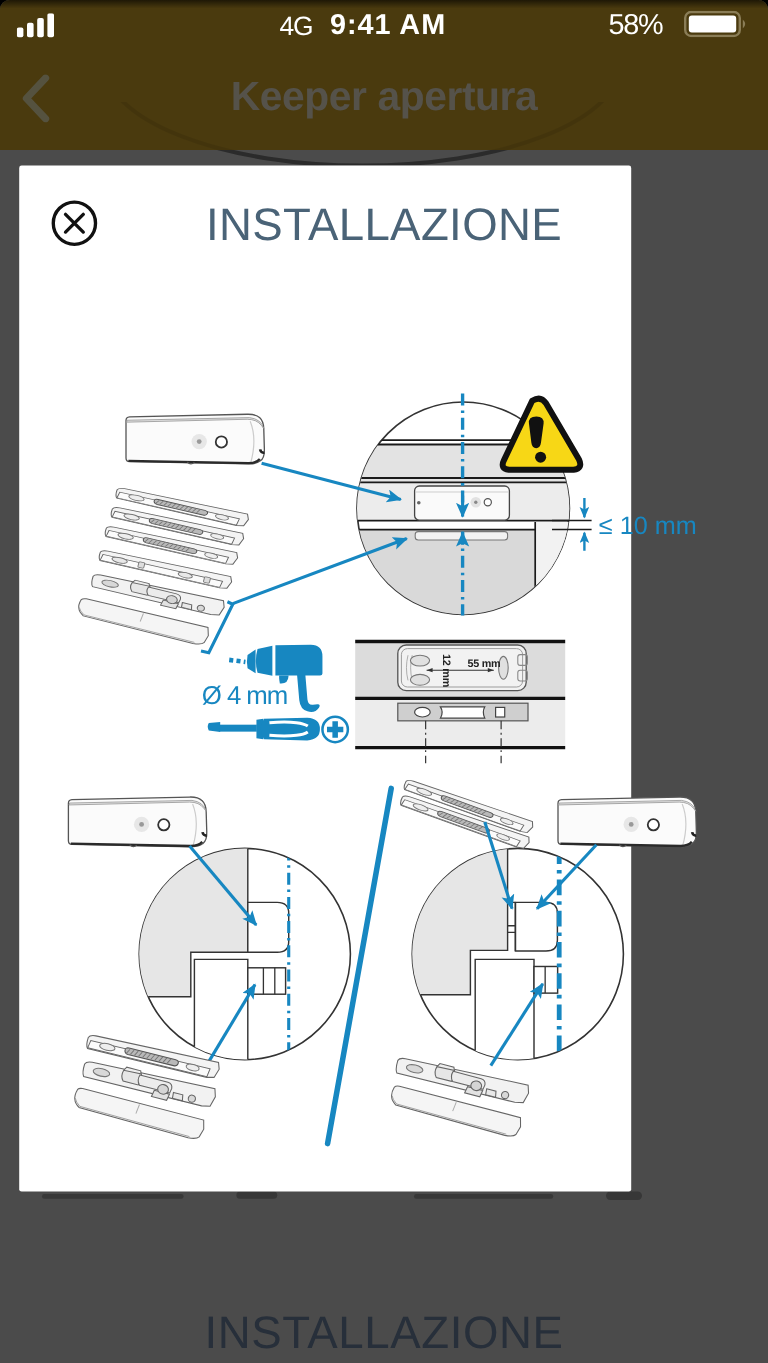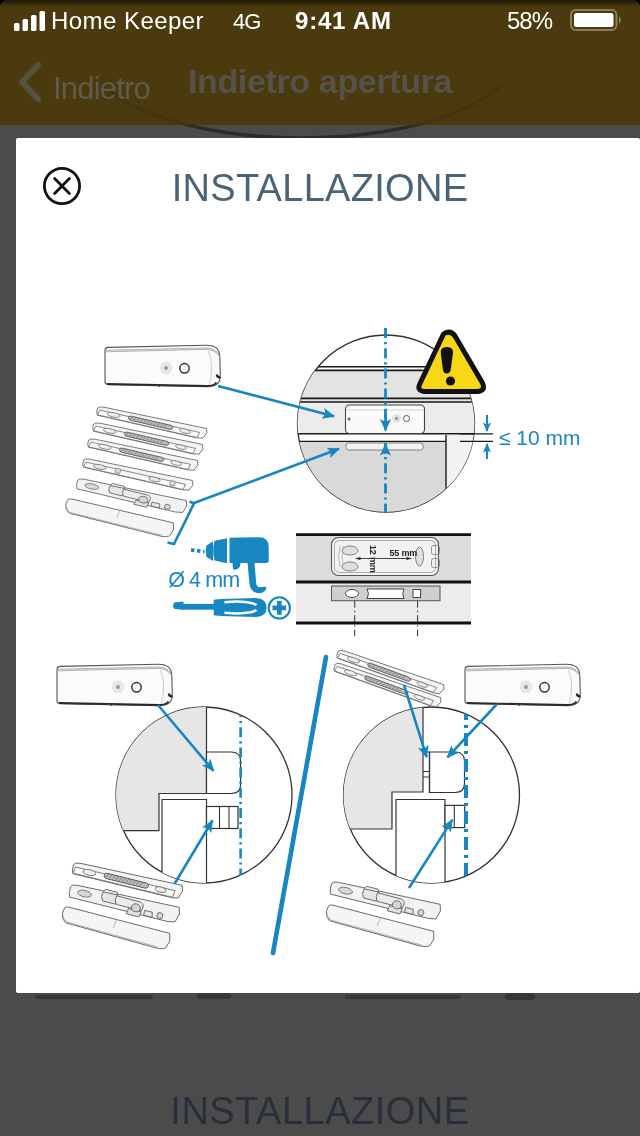--- a/index.html
+++ b/index.html
@@ -3,26 +3,26 @@
 <meta charset="utf-8">
 <style>
   html,body{margin:0;padding:0;background:#000;}
   body{width:640px;height:1136px;overflow:hidden;font-family:"Liberation Sans",sans-serif;}
   .screen{position:absolute;left:0;top:0;width:640px;height:1136px;background:#4b4b4b;border-radius:8px 8px 0 0;overflow:hidden;}
   .header{position:absolute;left:0;top:0;width:640px;height:125px;background:#4a3a0e;}
   
   .sb{position:absolute;color:#fff;}
   .sbname{left:51px;top:7px;font-size:24px;letter-spacing:0.45px;}
   .sb4g{left:221px;top:9px;font-size:22px;letter-spacing:-1px;margin-left:12px;}
-  .sbtime{left:275px;top:7px;font-size:24px;font-weight:bold;letter-spacing:0.8px;margin-left:20px;}
+  .sbtime{left:275px;top:7px;font-size:24px;font-weight:bold;letter-spacing:0.8px;}
   .sbpct{left:507px;top:7px;font-size:24px;letter-spacing:-1px;}
   
   .navback{position:absolute;left:53px;top:71px;font-size:31px;letter-spacing:-0.8px;color:#5f5c4c;}
   .navtitle{position:absolute;left:0;top:62px;width:640px;text-align:center;font-size:34px;font-weight:bold;letter-spacing:-0.35px;color:#55524a;}
-  .modal{position:absolute;left:16px;top:138px;width:624px;height:855px;background:#fff;border-radius:2px;}
+  .modal{position:absolute;left:16px;top:138px;width:510px;height:855px;background:#fff;border-radius:2px;}
   .mtitle{position:absolute;left:0;top:167px;width:640px;text-align:center;font-size:38px;color:#4a6377;letter-spacing:0.3px;}
   .btitle{position:absolute;left:0;top:1090px;width:640px;text-align:center;font-size:38px;color:#272f3a;letter-spacing:0.5px;}
 </style>
 </head>
 <body>
 <div class="screen">
 
   <svg style="position:absolute;left:0;top:125px;" width="640" height="13" viewBox="0 0 640 13">
     <ellipse cx="302" cy="-72" rx="215" ry="85" fill="none" stroke="#2b2b2b" stroke-width="3.4"></ellipse>
   </svg>
@@ -35,39 +35,37 @@
 
   <div class="header">
     <div style="position:absolute;left:0;top:0;width:640px;height:7px;background:linear-gradient(rgba(0,0,0,0.6),rgba(0,0,0,0));"></div>
 
     <svg style="position:absolute;left:14px;top:11px;" width="34" height="21" viewBox="0 0 34 21">
       <rect x="0" y="12" width="5.5" height="8" rx="1.6" fill="#fff"></rect>
       <rect x="8.5" y="8" width="5.5" height="12" rx="1.6" fill="#fff"></rect>
       <rect x="17" y="4" width="5.5" height="16" rx="1.6" fill="#fff"></rect>
       <rect x="25.5" y="0" width="5.5" height="20" rx="1.6" fill="#fff"></rect>
     </svg>
-    <div class="sb sbname">Home Keeper</div>
     <div class="sb sb4g">4G</div>
     <div class="sb sbtime">9:41 AM</div>
     <div class="sb sbpct">58%</div>
 
     <svg style="position:absolute;left:570px;top:9px;" width="53" height="22" viewBox="0 0 53 22">
       <rect x="1" y="1" width="45.5" height="20" rx="5" fill="none" stroke="#8a7d57" stroke-width="2"></rect>
       <rect x="4" y="4" width="39.5" height="14" rx="2.5" fill="#fff"></rect>
       <path d="M49 7.2 q4 3.8 0 7.6 z" fill="#8a7d57"></path>
     </svg>
 
     <svg style="position:absolute;left:16px;top:62px;" width="26" height="40" viewBox="0 0 26 40">
       <path d="M22 3 L6 20 L22 37" fill="none" stroke="#55523f" stroke-width="6" stroke-linecap="round" stroke-linejoin="round"></path>
     </svg>
     <svg style="position:absolute;left:0;top:85px;" width="640" height="40" viewBox="0 85 640 40">
       <ellipse cx="302" cy="53" rx="215" ry="85" fill="none" stroke="rgba(0,0,0,0.09)" stroke-width="3.4"></ellipse>
     </svg>
-    <div class="navback">Indietro</div>
-    <div class="navtitle">Indietro apertura</div>
+    <div class="navtitle">Keeper apertura</div>
   </div>
 
   <div class="modal">
 
     <svg style="position:absolute;left:26px;top:28px;" width="40" height="40" viewBox="0 0 40 40">
       <circle cx="20" cy="20" r="17.6" fill="none" stroke="#111" stroke-width="2.8"></circle>
       <path d="M12.6 12.6 L27.4 27.4 M27.4 12.6 L12.6 27.4" stroke="#111" stroke-width="2.8" stroke-linecap="round"></path>
     </svg>
 
     <svg id="illu" style="position:absolute;left:0;top:0;" width="608" height="855" viewBox="16 138 608 855">

